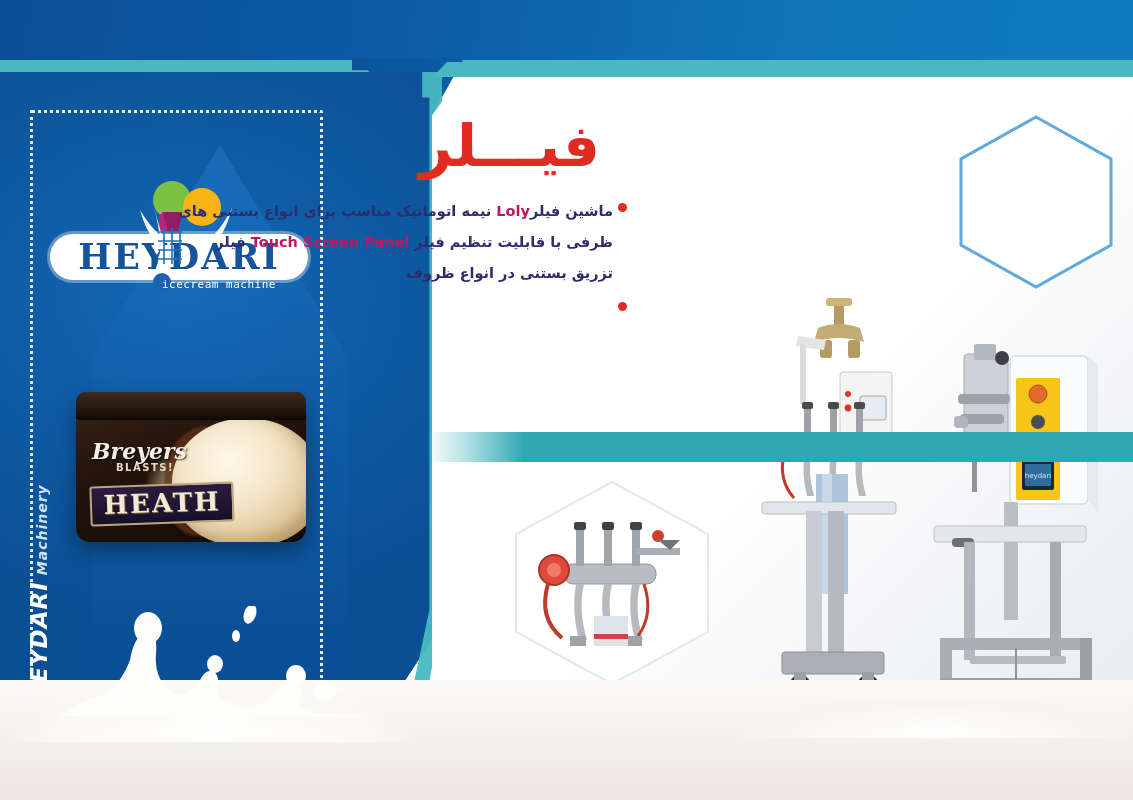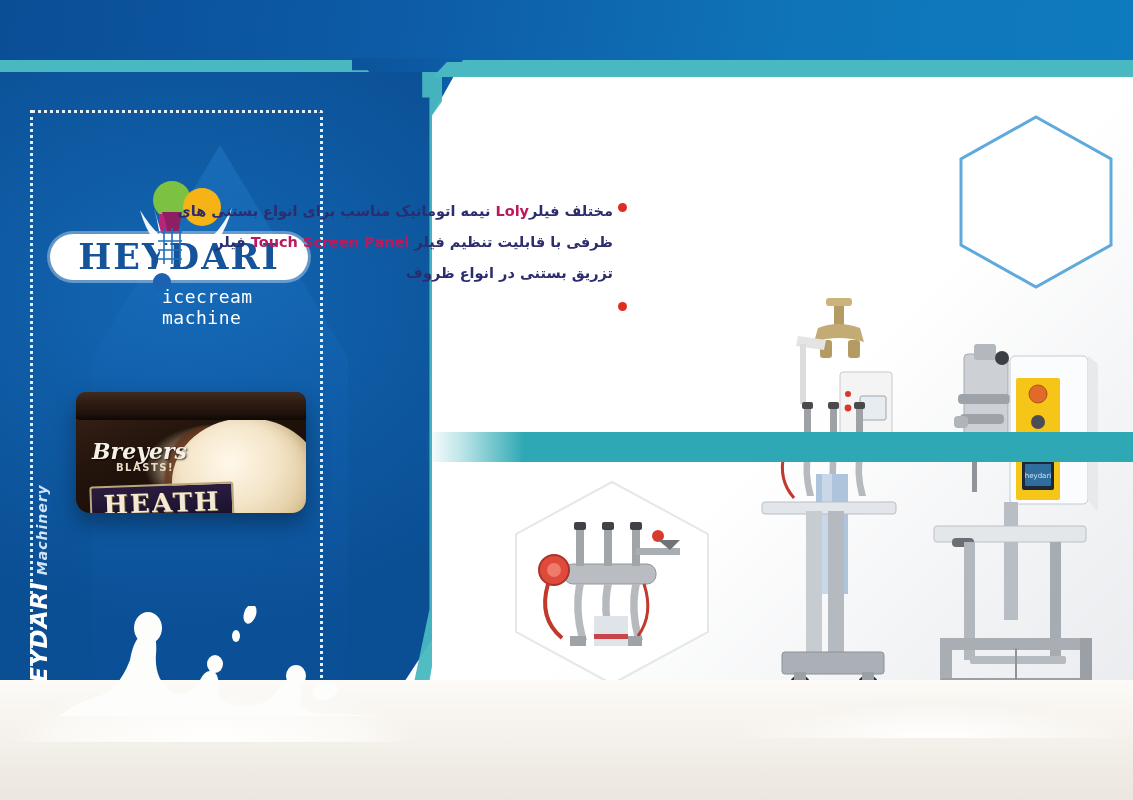--- a/index.html
+++ b/index.html
@@ -71,40 +71,40 @@
     box-shadow:0 0 0 3px rgba(255,255,255,.35);
   }
   .logo-text{
     position:absolute;left:0;top:48px;width:270px;height:46px;
     line-height:46px;text-align:center;
     font-family:"DejaVu Serif","Liberation Serif",serif;
     font-weight:700;font-size:35px;letter-spacing:2px;
     color:#15539b;direction:ltr;
   }
   .logo-tag{
-    position:absolute;left:118px;top:100px;width:150px;
+    position:absolute;left:118px;top:92px;width:150px;
     font-family:"DejaVu Sans Mono","Liberation Mono",monospace;
-    font-size:18px;letter-spacing:.5px;color:#ffffff;
+    font-size:11px;letter-spacing:.5px;color:#ffffff;
     direction:ltr;text-align:left;
   }
 
   
   .vert-brand{
     position:absolute;left:-76px;top:575px;width:230px;
     transform:rotate(-90deg);transform-origin:center;
     direction:ltr;white-space:nowrap;
     font-family:"DejaVu Sans","Liberation Sans",sans-serif;
     font-style:italic;font-weight:700;
   }
   .vert-brand .b1{font-size:23px;color:#ffffff;letter-spacing:1px;}
   .vert-brand .b2{font-size:14px;color:#cfe6fa;letter-spacing:1px;margin-left:6px;}
 
   
   .tub{
-    position:absolute;left:76px;top:392px;width:230px;height:121px;
+    position:absolute;left:76px;top:392px;width:230px;height:150px;
     border-radius:10px 10px 14px 14px;
     background:
       radial-gradient(ellipse 120px 70px at 62% 62%, #efe3cf 0%, #e2cfae 30%, rgba(226,207,174,0) 62%),
       linear-gradient(160deg,#3b2418 0%,#23140c 40%,#120a06 100%);
     box-shadow:0 10px 22px rgba(0,0,0,.35);
     overflow:hidden;
   }
   .tub-lid{
     position:absolute;left:-6px;top:-6px;width:242px;height:34px;
     border-radius:12px;
@@ -288,27 +288,28 @@
     <div class="tub-flavor">HEATH</div>
   </div>
 
   <div class="right-panel"></div>
   <div class="right-panel-teal-top"></div>
 
   <svg class="hex-outline" viewBox="0 0 160 180">
     <polygon points="80,5 155,47 155,133 80,175 5,133 5,47" fill="#ffffff" stroke="#5fa9dd" stroke-width="3"></polygon>
   </svg>
 
+  <div class="title-inner">فیـــلر</div>
 
   <div class="bullets">
 
     <div class="bullet-row">
       <span class="bullet-dot"></span>
       <div class="b-line">
-        <span>مختلف فیلر</span><span class="en">Loly</span><span> نیمه اتوماتیک مناسب برای انواع بستنی های</span>
+        <span>ماشین فیلر</span><span class="en">Loly</span><span> نیمه اتوماتیک مناسب برای انواع بستنی های</span>
       </div>
       <div class="b-line">
         <span>ظرفی با قابلیت تنظیم فیلر </span><span class="en">Touch Screen Panel</span><span> فیلر</span>
       </div>
       <div class="b-line">
         <span>تزریق بستنی در انواع ظروف</span>
       </div>
     </div>
 
     <div class="bullet-row">

